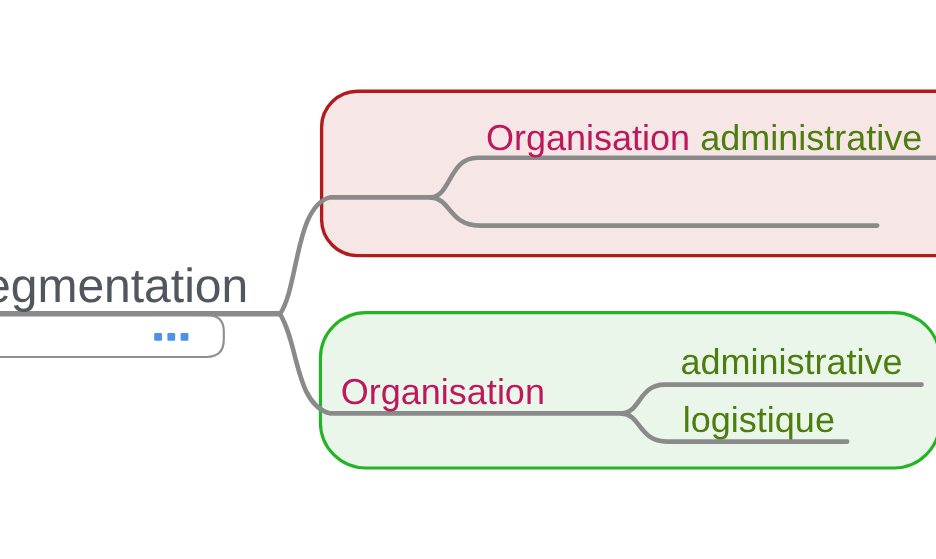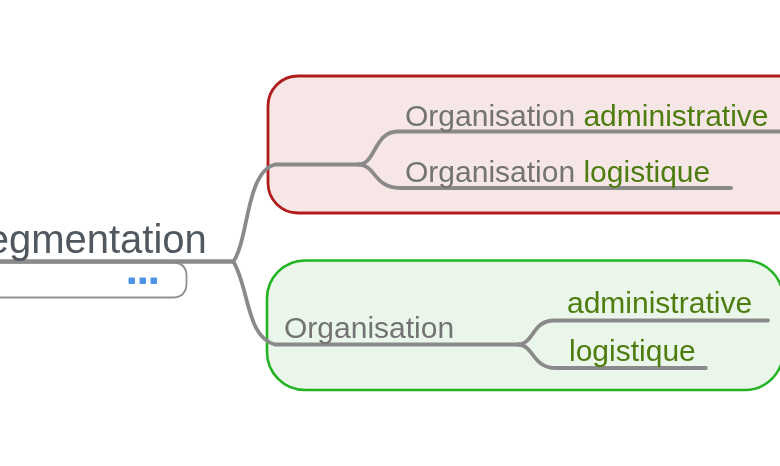--- a/index.html
+++ b/index.html
@@ -24,21 +24,21 @@
     position: absolute;
     line-height: 1;
     white-space: nowrap;
     user-select: none;
   }
   .root-label {
     font-size: 40px;
     font-weight: 500;
     color: #50575e;
   }
-  .gray-text { color: #737373; }
+  .gray-text { color: #be185d; }
   .blue-link { color: #4d7c0f; }
   .box-text { font-size: 30px; }
   .box-red   { stroke: #b01c1c; stroke-width: 2.8px; }
   .box-green { stroke: #22b422; stroke-width: 2.6px; }
   .edge {
     stroke: #8a8a8a;
     stroke-width: 3.8px;
     fill: none;
     stroke-linecap: round;
   }
@@ -75,21 +75,18 @@
       <rect class="dot" x="139.5" y="277.5" width="6.5" height="6.5" rx="1"></rect>
       <rect class="dot" x="150.5" y="277.5" width="6.5" height="6.5" rx="1"></rect>
     </g>
   </svg>
 
   <div class="node-label root-label" style="left:-40px; top:219px;">Segmentation</div>
 
   <div class="node-label box-text" style="left:405px; top:101px;">
     <span class="gray-text">Organisation </span><span class="blue-link">administrative</span>
   </div>
-  <div class="node-label box-text" style="left:405px; top:157px;">
-    <span class="gray-text">Organisation </span><span class="blue-link">logistique</span>
-  </div>
 
   <div class="node-label box-text gray-text" style="left:284px; top:313px;">Organisation</div>
   <div class="node-label box-text blue-link" style="left:567px; top:288px;">administrative</div>
   <div class="node-label box-text blue-link" style="left:569px; top:336px;">logistique</div>
 
 </div>
 
 </body></html>

